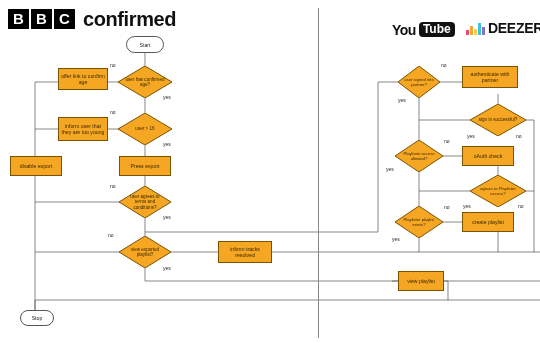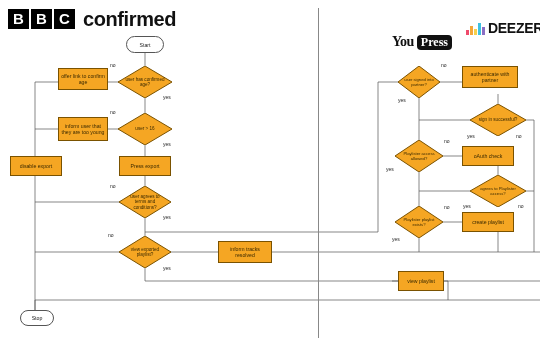--- a/index.html
+++ b/index.html
@@ -10,21 +10,21 @@
 
   
   .bbc-logo{position:absolute;left:8px;top:9px;display:flex;align-items:center;}
   .bbc-box{width:21px;height:20px;background:#000;color:#fff;
            font-weight:bold;font-size:15px;line-height:20px;text-align:center;
            margin-right:2px;font-family:"Liberation Sans",sans-serif;}
   .pl-word{margin-left:6px;font-size:20px;font-weight:bold;color:#111;
            letter-spacing:-0.4px;line-height:20px;position:relative;}
 
   
-  .yt-logo{position:absolute;left:392px;top:34px;display:flex;align-items:flex-end;font-family:Liberation Serif, serif;}
+  .yt-logo{position:absolute;left:392px;top:22px;display:flex;align-items:flex-start;}
   .yt-you{font-size:14px;font-weight:bold;color:#111;letter-spacing:-0.5px;}
   .yt-tube{margin-left:3px;background:#111;color:#fff;font-size:12px;font-weight:bold;
            border-radius:4px;padding:1px 4px 2px 4px;line-height:12px;}
 
   
   .dz-logo{position:absolute;left:466px;top:22px;display:flex;align-items:flex-end;}
   .dz-bars{display:flex;align-items:flex-end;height:13px;margin-right:2px;}
   .dz-bar{width:3px;margin-right:1px;}
   .dz-word{font-size:14px;font-weight:bold;color:#111;letter-spacing:-0.3px;
            line-height:13px;}
@@ -131,21 +131,21 @@
 
 <div class="bbc-logo">
   <div class="bbc-box">B</div>
   <div class="bbc-box">B</div>
   <div class="bbc-box">C</div>
   <div class="pl-word">confirmed</div>
 </div>
 
 <div class="yt-logo">
   <span class="yt-you">You</span>
-  <span class="yt-tube">Press</span>
+  <span class="yt-tube">Tube</span>
 </div>
 
 <div class="dz-logo">
   <span class="dz-bars">
     <span class="dz-bar" style="height:5px;background:#ef4a6b;"></span>
     <span class="dz-bar" style="height:9px;background:#f4a63a;"></span>
     <span class="dz-bar" style="height:6px;background:#f7d14c;"></span>
     <span class="dz-bar" style="height:12px;background:#3ec1e0;"></span>
     <span class="dz-bar" style="height:8px;background:#8a6fc4;"></span>
   </span>

